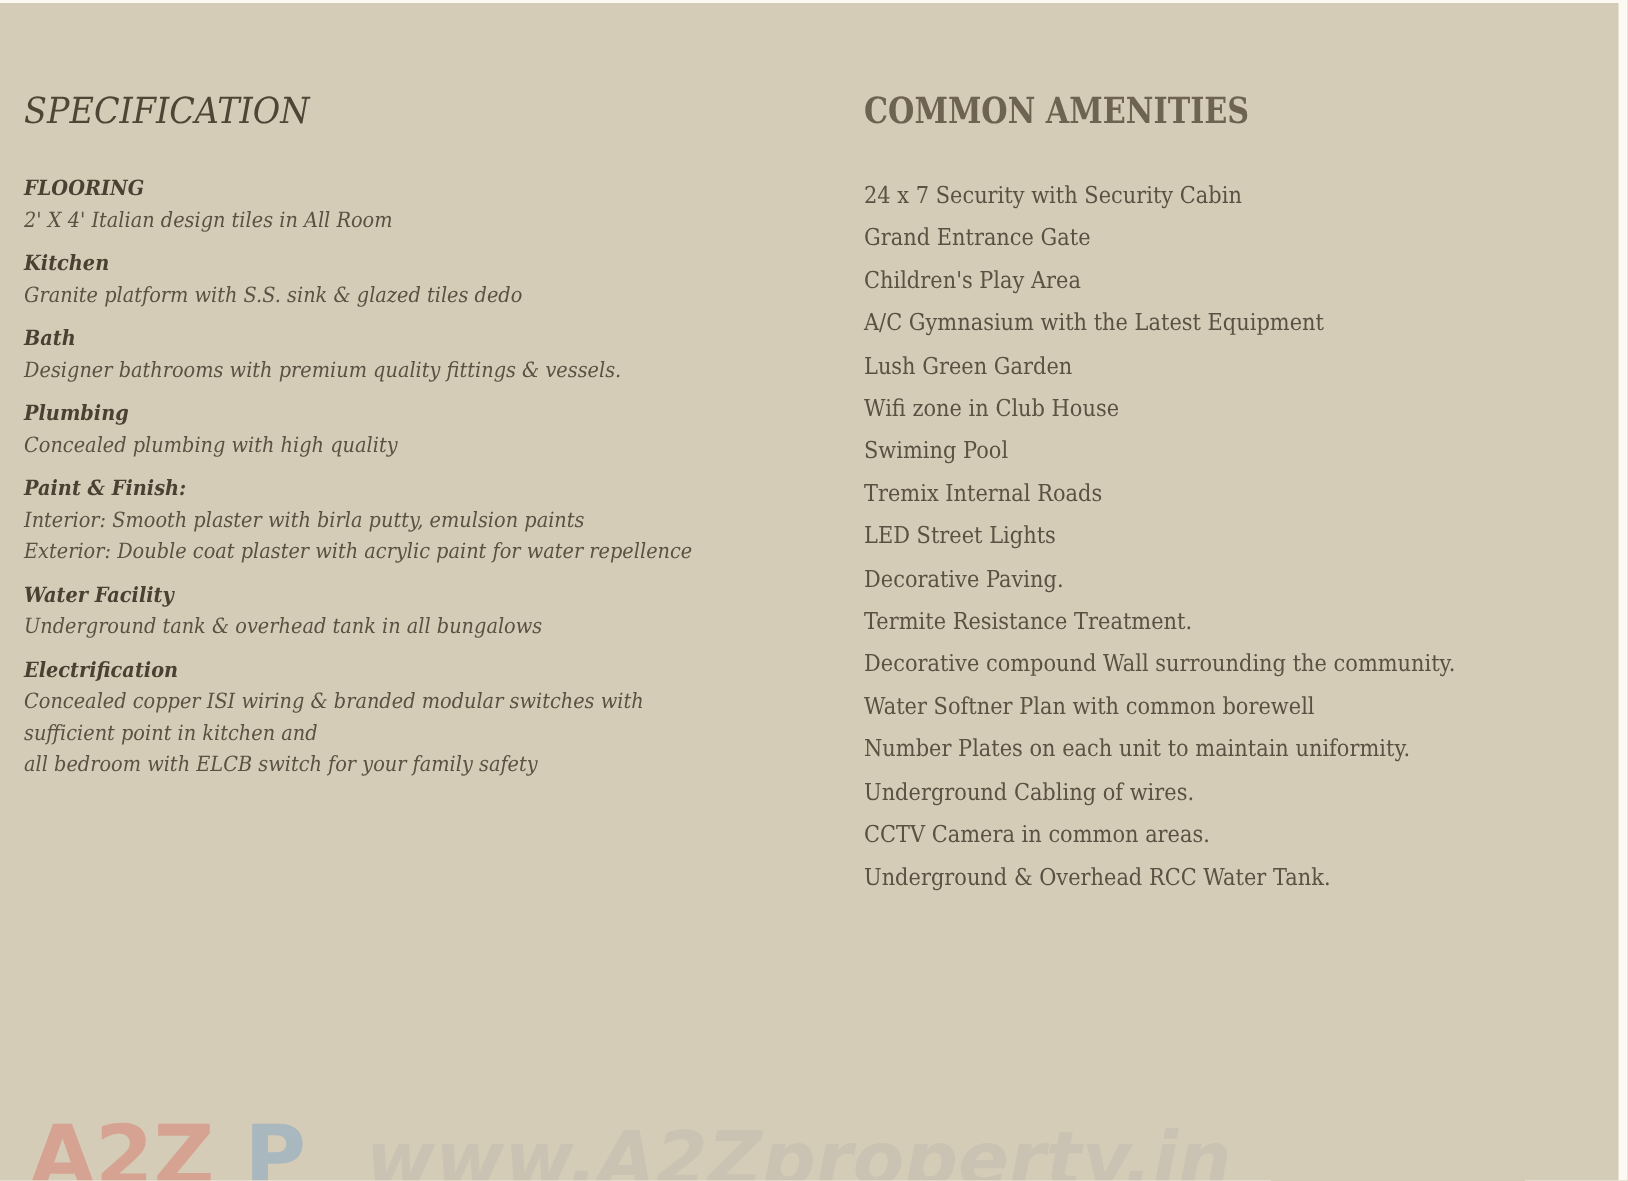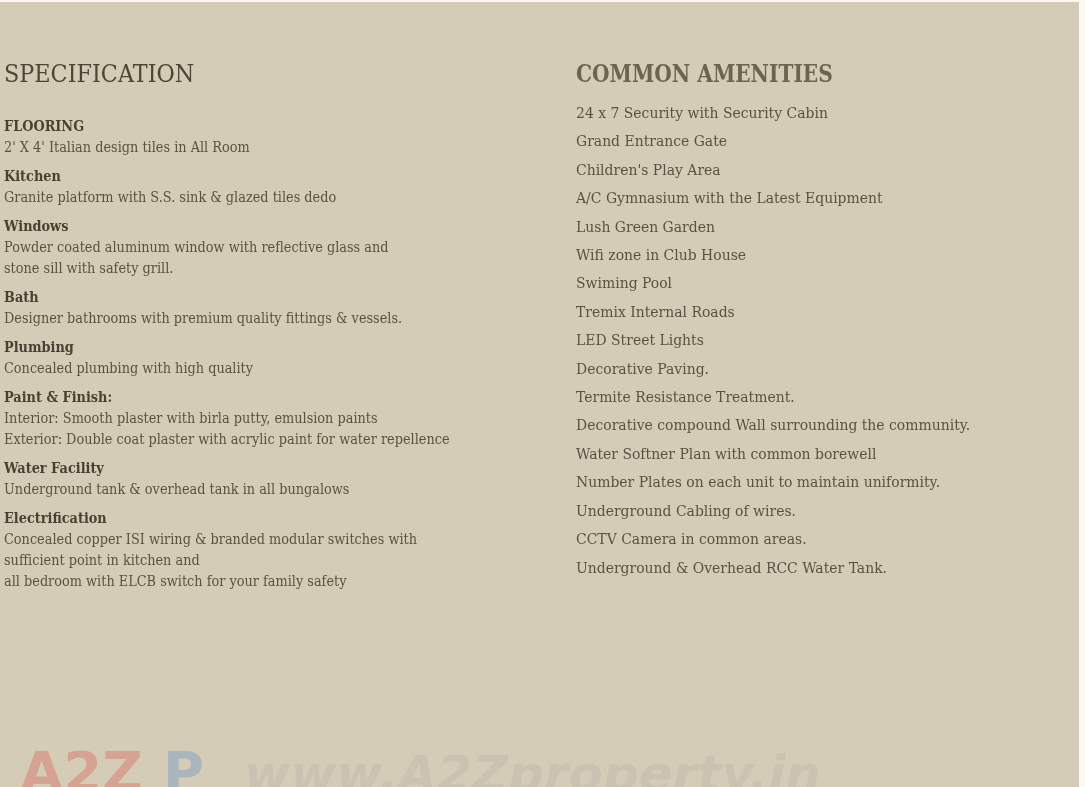--- a/index.html
+++ b/index.html
@@ -7,21 +7,21 @@
       width: 1085px; height: 787px; overflow: hidden;
       background: #fbf9f1;
       font-family: "DejaVu Serif", "Liberation Serif", serif;
       position: relative;
     }
     .page {
       position: absolute; left: 0; top: 2px; width: 1079px; height: 785px;
       background: #d5ccb8;
       overflow: hidden;
     }
-    .col-left { position: absolute; left: 4px; top: 58px; width: 540px; }
+    .col-left { position: absolute; left: 16px; top: 58px; width: 540px; font-style: italic; }
     .col-right { position: absolute; left: 576px; top: 58px; width: 480px; }
     .heading-left {
       font-family: "DejaVu Serif", serif;
       font-size: 24px; color: #4e4535; font-weight: normal;
       margin: 0; letter-spacing: 0px; line-height: 28px;
       transform: scaleX(0.93); transform-origin: left;
     }
     .heading-right {
       font-family: "DejaVu Serif", serif;
       font-size: 24px; color: #6e6350; font-weight: bold;
@@ -31,21 +31,21 @@
     .spec-list { margin-top: 28px; }
     .spec-item { margin-bottom: 8px; }
     .spec-title {
       font-size: 14px; font-weight: bold; color: #4a4132; line-height: 21px;
       transform: scaleX(0.92); transform-origin: left; white-space: nowrap;
     }
     .spec-line {
       font-size: 14px; color: #5a5142; line-height: 21px; white-space: nowrap;
       transform: scaleX(0.92); transform-origin: left;
     }
-    .amen-list { margin-top: 11px; }
+    .amen-list { margin-top: 28px; }
     .amen-item {
       font-size: 15.5px; color: #5a5142; line-height: 28.4px; white-space: nowrap;
       transform: scaleX(0.9); transform-origin: left;
     }
     .watermark {
       position: absolute; left: 20px; top: 740px; height: 50px; width: 820px;
       opacity: 0.35; font-family: "DejaVu Sans", sans-serif; font-weight: bold;
       font-size: 56px; line-height: 60px; white-space: nowrap;
     }
     .wm-a { color: #d9564a; }
@@ -60,25 +60,20 @@
   <div class="col-left">
     <h1 class="heading-left">SPECIFICATION</h1>
     <div class="spec-list" id="spec-list">
         <div class="spec-item">
           <div class="spec-title">FLOORING</div>
           <div class="spec-line">2' X 4'  Italian design tiles in All Room</div>
         </div>
         <div class="spec-item">
           <div class="spec-title">Kitchen</div>
           <div class="spec-line">Granite platform with S.S. sink &amp; glazed tiles dedo</div>
-        </div>
-        <div class="spec-item">
-          <div class="spec-title">Windows</div>
-          <div class="spec-line">Powder coated aluminum window with reflective glass and</div>
-          <div class="spec-line">stone sill with safety grill.</div>
         </div>
         <div class="spec-item">
           <div class="spec-title">Bath</div>
           <div class="spec-line">Designer bathrooms with premium quality fittings &amp; vessels.</div>
         </div>
         <div class="spec-item">
           <div class="spec-title">Plumbing</div>
           <div class="spec-line">Concealed plumbing with high quality</div>
         </div>
         <div class="spec-item">

